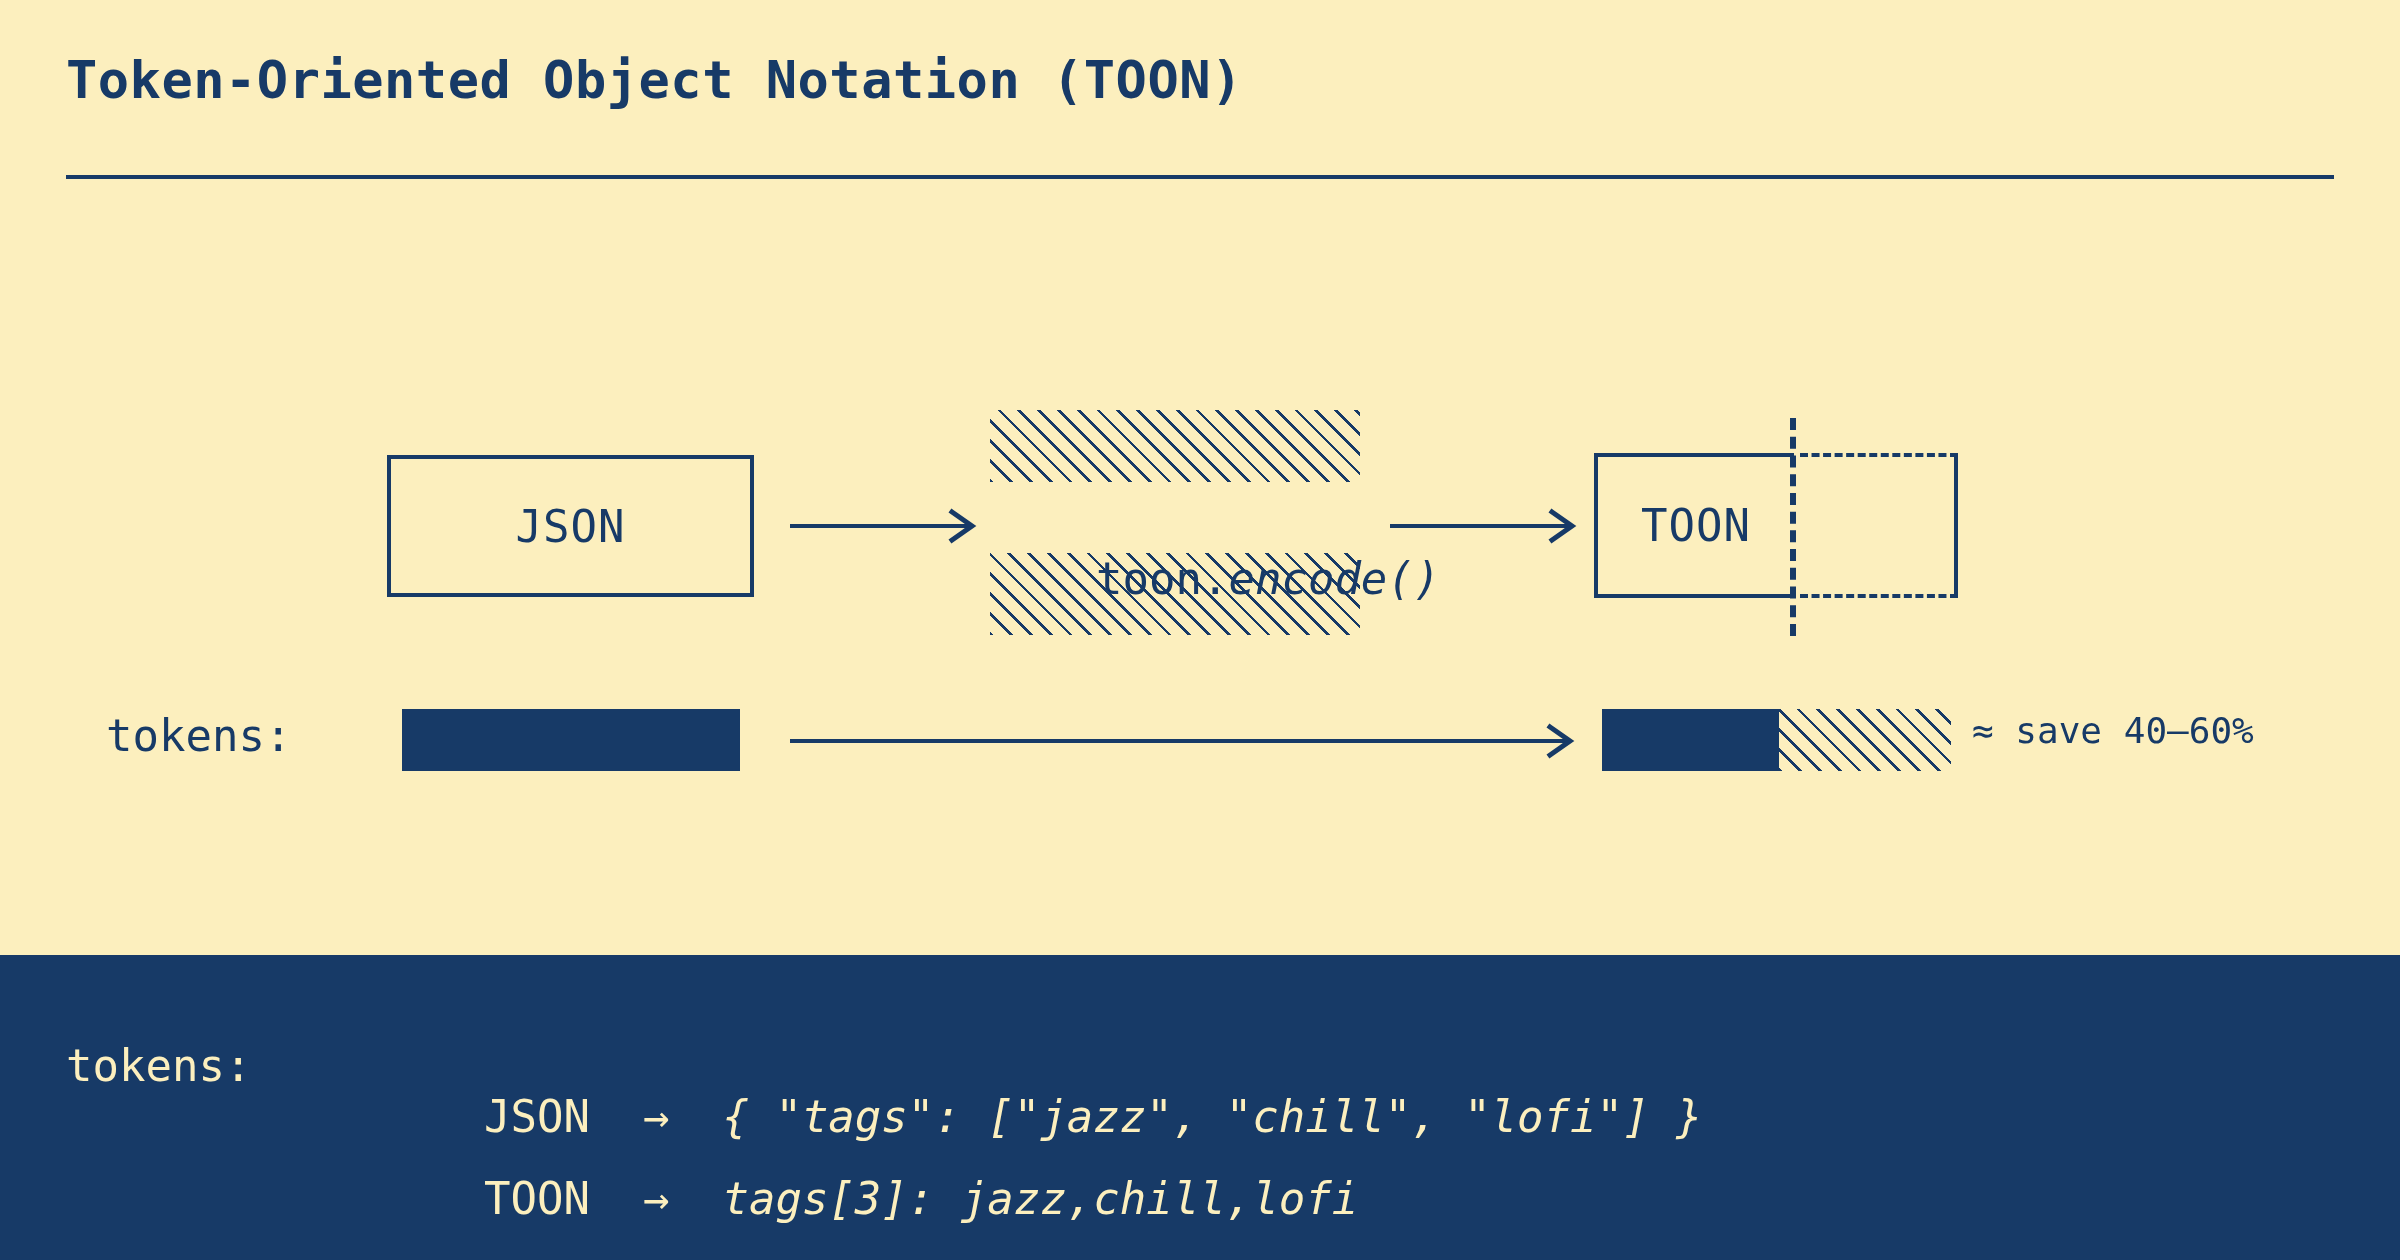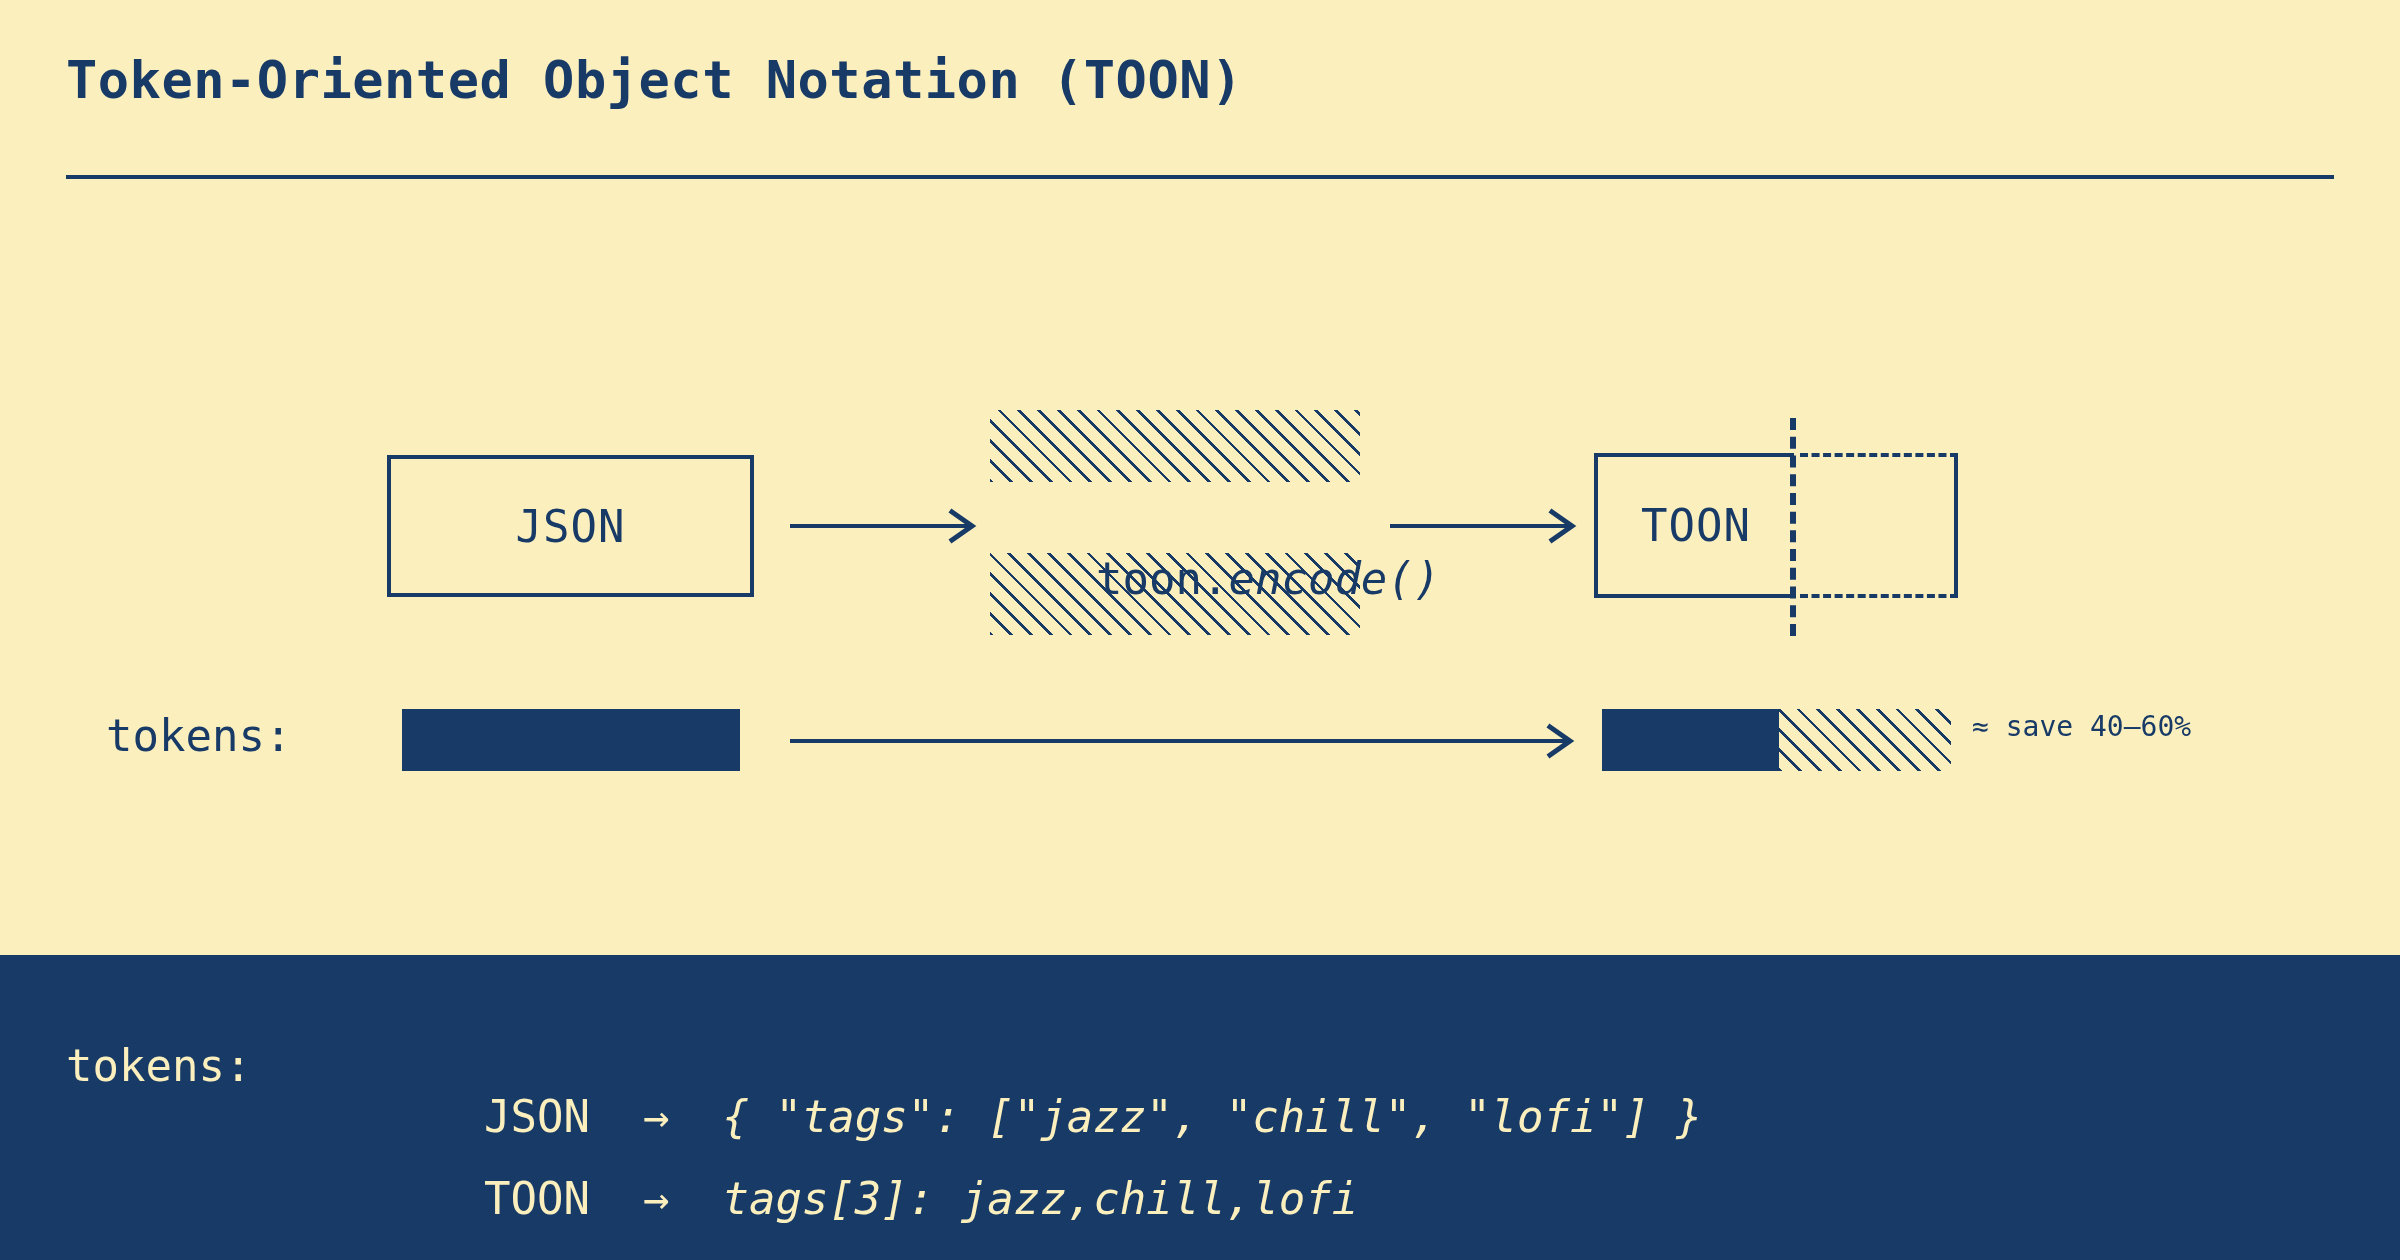--- a/index.html
+++ b/index.html
@@ -172,21 +172,21 @@
     position: absolute;
     left: 1779px;
     top: 709px;
     width: 172px;
     height: 62px;
   }
   #savings-note {
     position: absolute;
     left: 1972px;
     top: 710px;
-    font-size: 28px;
+    font-size: 36px;
     white-space: pre;
     color: #173A67;
   }
 
   
   #sample-panel {
     position: absolute;
     left: 0;
     top: 955px;
     width: 2400px;

